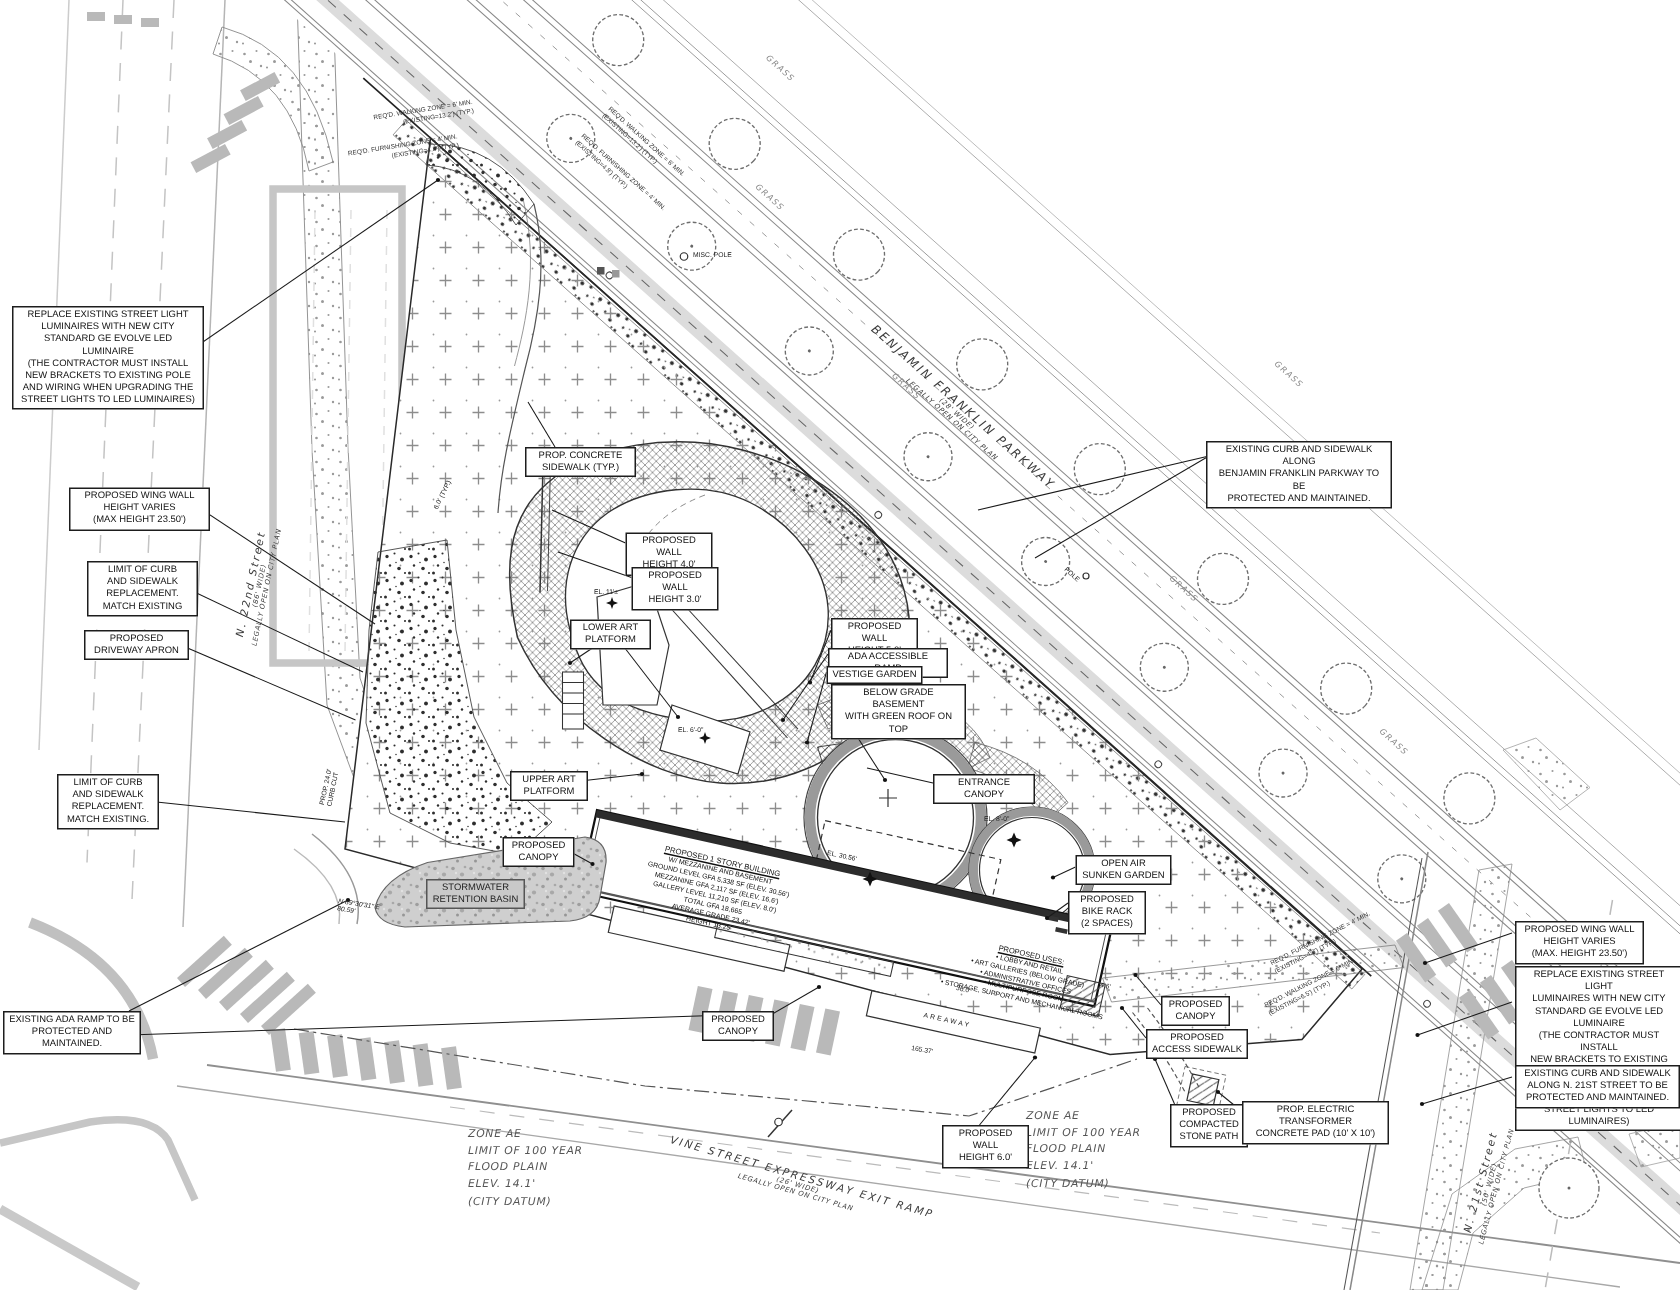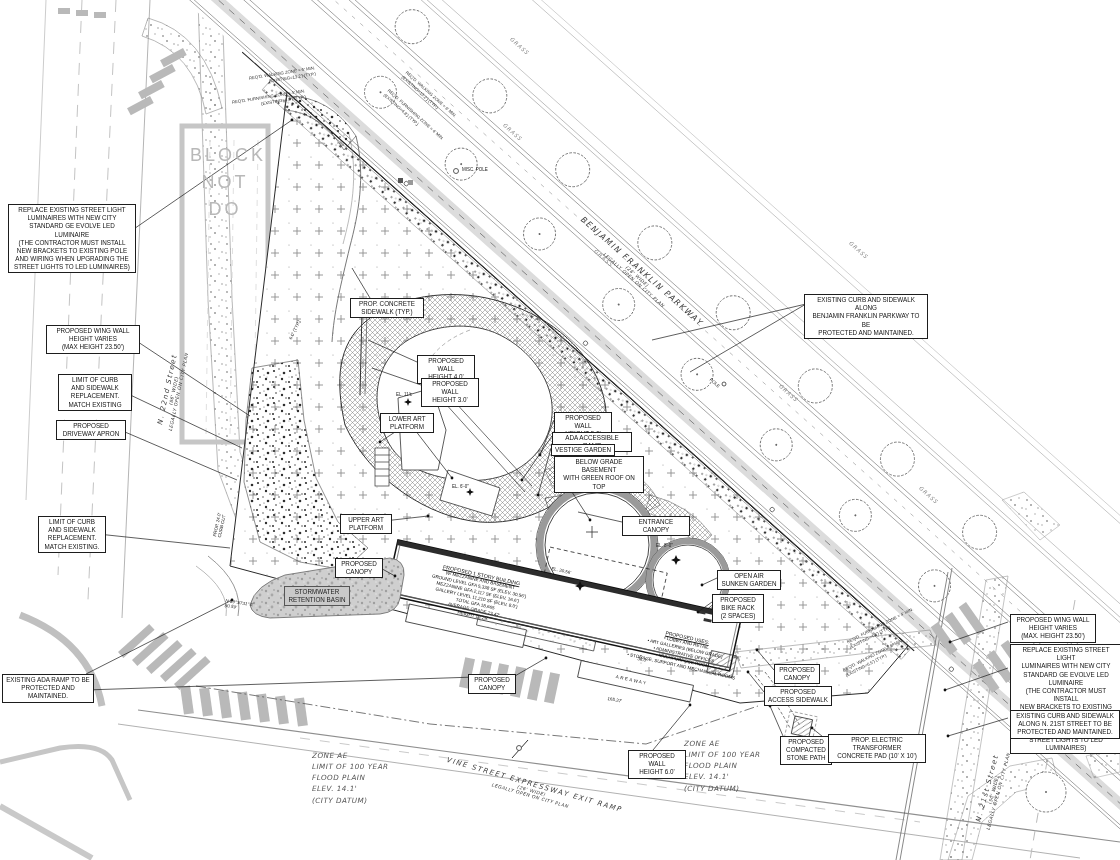--- a/index.html
+++ b/index.html
@@ -361,23 +361,20 @@
         <circle cx="770" cy="706" r="1.4"></circle>
     <circle cx="812" cy="728" r="1.4"></circle>
         <circle cx="950" cy="642" r="1.4"></circle>
         <circle cx="945" cy="690" r="1.4"></circle>
     <circle cx="948" cy="736" r="1.4"></circle>
         <circle cx="292" cy="120" r="1.4"></circle>
         <circle cx="232" cy="600" r="1.4"></circle>
   </g>
 </svg>
 
-<div class="wm" style="left:190px;top:142px;width:70px;">BLOCK
-NOT
-DO</div>
 
 <div class="street-label" style="left:585px;top:215px;width:160px;transform:rotate(41.5deg);">
   <span class="nm">BENJAMIN FRANKLIN PARKWAY</span>
   <span class="sb">(28' WIDE)
 LEGALLY OPEN ON CITY PLAN</span>
 </div>
 <div class="street-label" style="left:448px;top:756px;width:180px;transform:rotate(16deg);">
   <span class="nm" style="font-size:7px;">VINE STREET EXPRESSWAY EXIT RAMP</span>
   <span class="sb">(26' WIDE)
 LEGALLY OPEN ON CITY PLAN</span>

